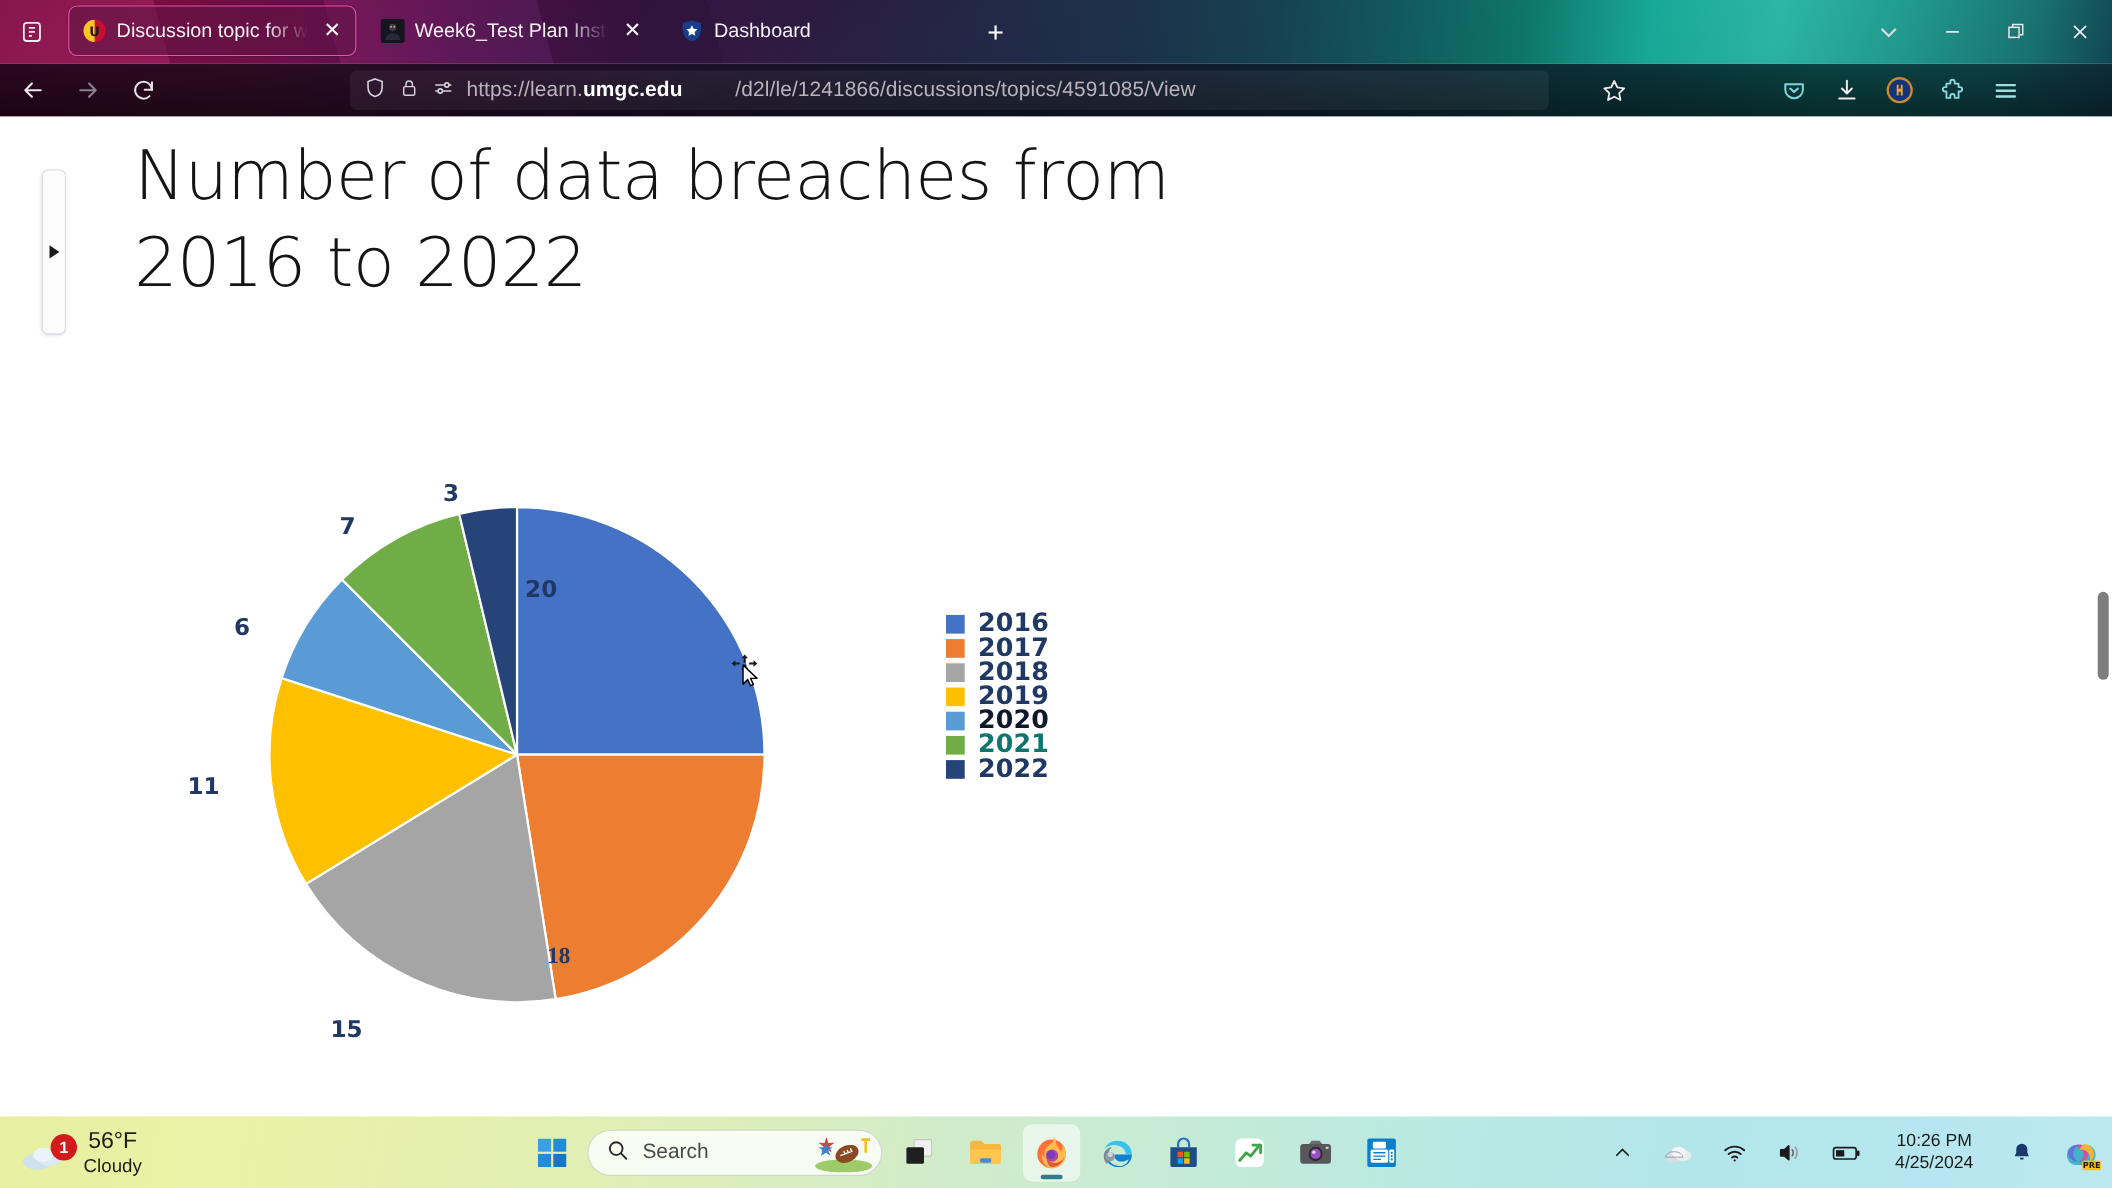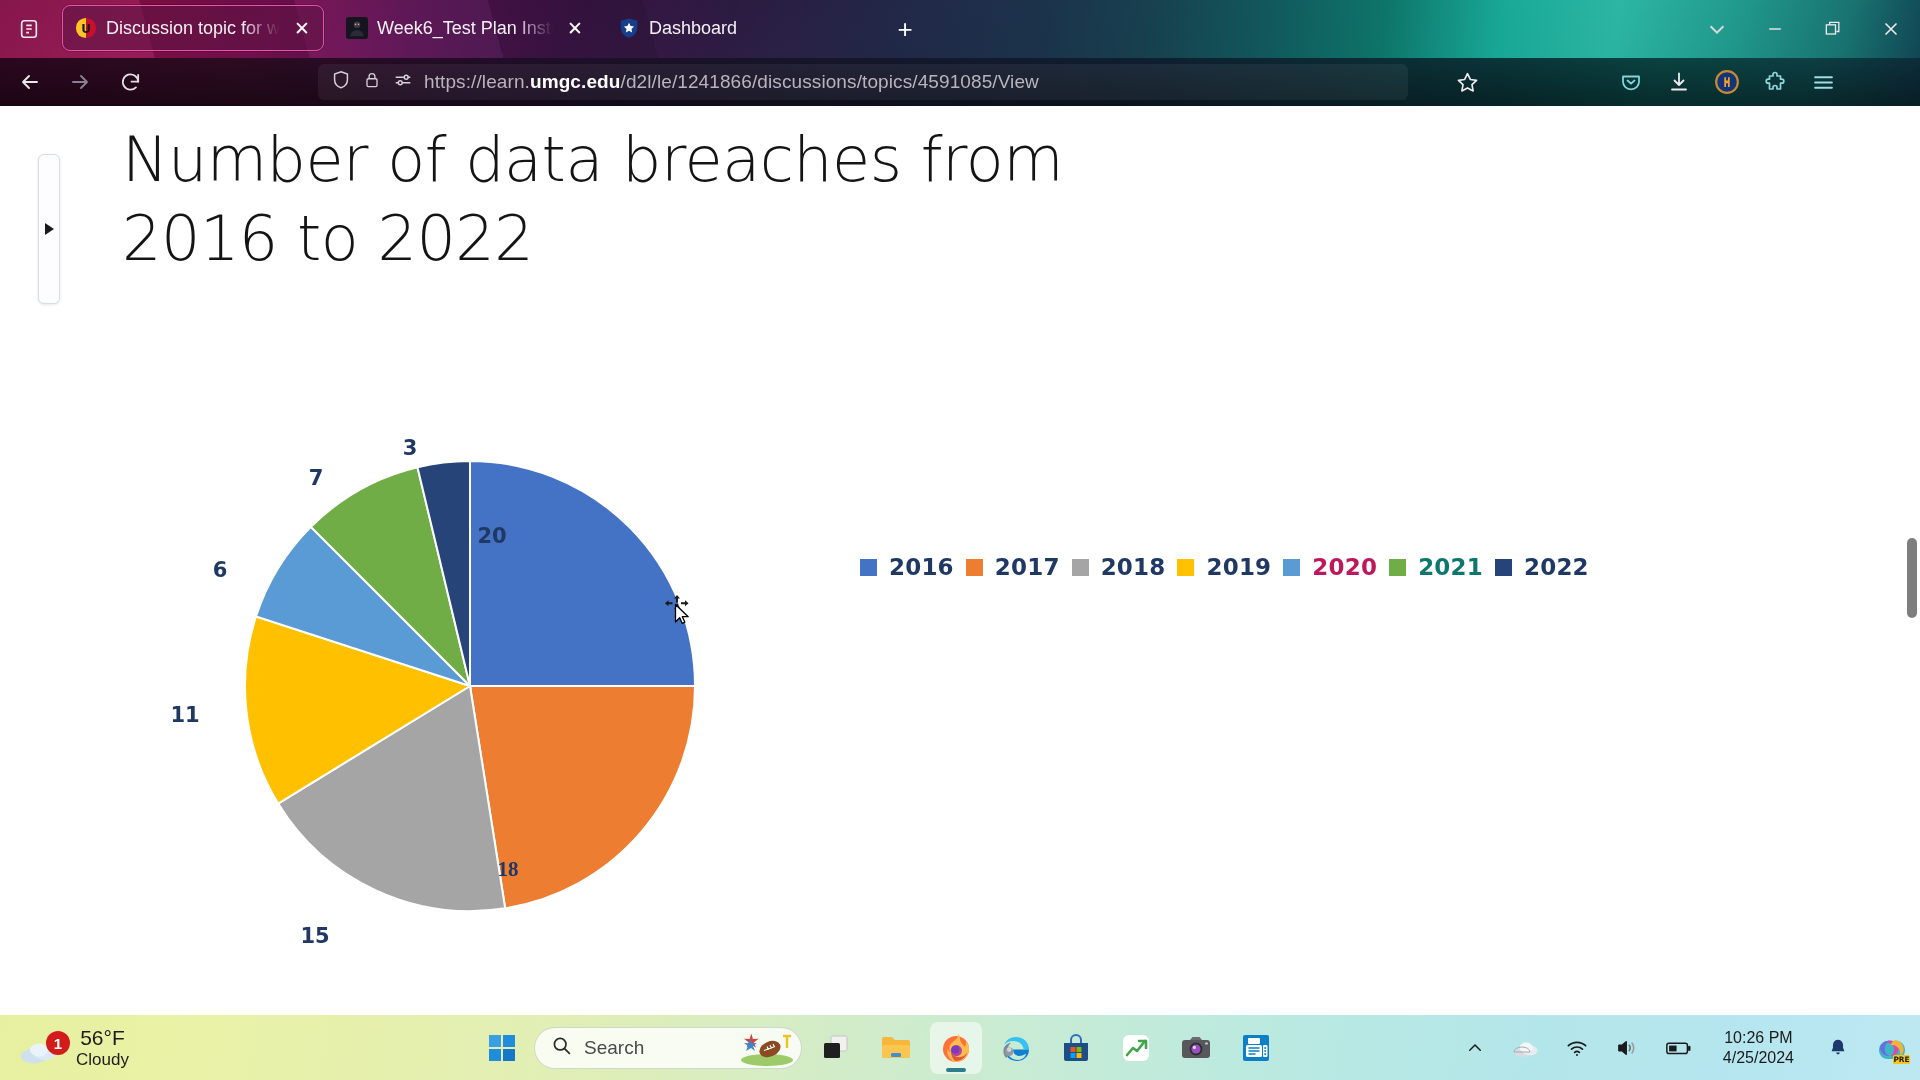--- a/index.html
+++ b/index.html
@@ -102,21 +102,21 @@
 
   #url-bar {
     position:absolute; left: 318px; top: 6px; width: 1090px; height: 36px;
     border-radius: 6px; background: rgba(255,255,255,0.06);
     display:flex; align-items:center; gap: 10px; padding: 0 12px; z-index:2;
   }
   #url-text {
     font-size: 19px; color: #b9b3bd; letter-spacing: .1px; white-space:nowrap;
   }
   #url-text b { color:#fff; font-weight:700; }
-  #url-text i { color:#b9b3bd; font-style:normal; }
+  #url-text i { color:#b9b3bd; font-style:normal;padding-left:48px; }
 
   .tool-icon {
     position:absolute; top:6px; width:38px; height:36px;
     display:flex; align-items:center; justify-content:center; z-index:2; color:#e6e2e7;
   }
   #bookmark-star { left: 1448px; }
   #pocket-btn    { left: 1612px; }
   #downloads-btn { left: 1660px; }
   #account-btn   { left: 1708px; }
   #extensions-btn{ left: 1756px; }
@@ -153,21 +153,21 @@
   #pie { position:absolute; left:0; top:0; width: 560px; height: 560px; }
 
   .slice-label {
     position:absolute; transform: translate(-50%,-50%);
     font-size: 21px; font-weight: 700; color:#1f3864;
     font-family: "DejaVu Sans", sans-serif;
   }
 
   #legend {
     position:absolute; left: 710px; top: 180px;
-    display:flex; flex-direction:row; gap: 12px;
+    display:flex; flex-direction:column; gap: 0;
   }
   .legend-item { display:flex; align-items:center; gap: 12px; height: 22px; }
   .legend-swatch { width: 17px; height: 17px; flex:0 0 auto; }
   .legend-label {
     font-size: 23px; font-weight: 700; color:#1f3864;
     font-family: "DejaVu Sans", sans-serif; letter-spacing:.2px;
   }
 
   #page-scrollbar {
     position:absolute; right: 0; top: 0; width: 16px; height: 909px; background: transparent;
@@ -435,21 +435,21 @@
         <div class="legend-item">
           <span class="legend-swatch" style="background: rgb(165, 165, 165);"></span>
           <span class="legend-label" style="color: rgb(31, 56, 100);">2018</span>
         </div>
         <div class="legend-item">
           <span class="legend-swatch" style="background: rgb(255, 192, 0);"></span>
           <span class="legend-label" style="color: rgb(31, 56, 100);">2019</span>
         </div>
         <div class="legend-item">
           <span class="legend-swatch" style="background: rgb(91, 155, 213);"></span>
-          <span class="legend-label" style="color: #be185d; text-align: center;">2020</span>
+          <span class="legend-label" style="color: #0f172a; text-align: center;">2020</span>
         </div>
         <div class="legend-item">
           <span class="legend-swatch" style="background: rgb(112, 173, 71);"></span>
           <span class="legend-label" style="color: #0f766e;">2021</span>
         </div>
         <div class="legend-item">
           <span class="legend-swatch" style="background: rgb(38, 68, 120);"></span>
           <span class="legend-label" style="color: rgb(31, 56, 100);">2022</span>
         </div>
       </div>

